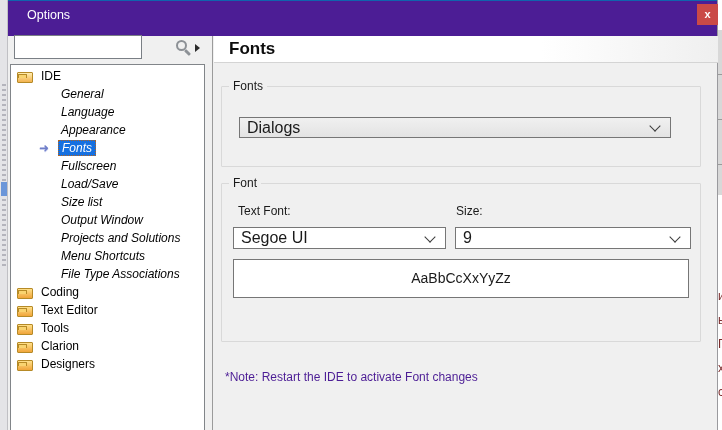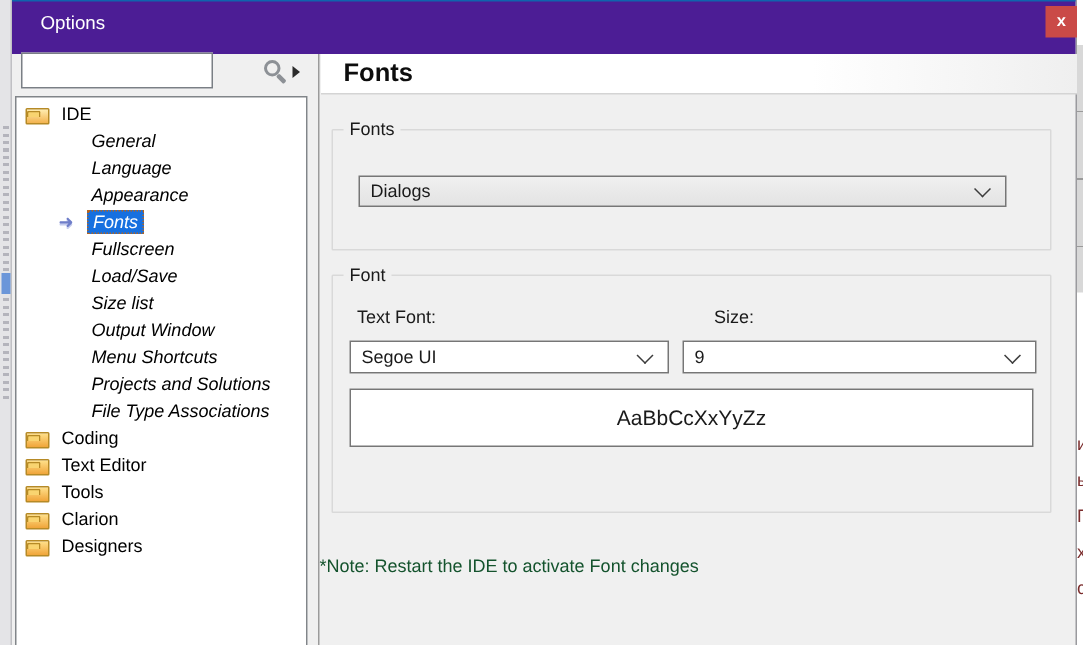--- a/index.html
+++ b/index.html
@@ -120,44 +120,44 @@
   }
   .groupbox .legend {
     position: absolute; top: -8px; left: 7px; background: #f0f0f0;
     padding: 0 4px; font-size: 12px; color: #1a1a1a;
   }
   #group-fonts { left: 8px; top: 50px; width: 480px; height: 81px; }
   #group-font  { left: 8px; top: 147px; width: 480px; height: 159px; }
 
   .combo {
     position: absolute; height: 21px; border: 1px solid #767676;
-    font-size: 12px; line-height: 19px; padding-left: 7px; color: #1a1a1a;
+    font-size: 16px; line-height: 19px; padding-left: 7px; color: #1a1a1a;
     cursor: pointer; white-space: nowrap;
   }
   .combo .chev {
     position: absolute; right: 11px; top: 4px; width: 8px; height: 8px;
     border-right: 1px solid #3c3c3c; border-bottom: 1px solid #3c3c3c;
     transform: rotate(45deg);
   }
   .combo.gray { background: linear-gradient(180deg, #f0f0f0, #e3e3e3); }
   .combo.white { background: #ffffff; height: 22px; line-height: 20px; }
   .combo.white .chev { top: 5px; }
 
   #combo-dialogs { left: 17px; top: 30px; width: 432px; }
   .field-label { position: absolute; font-size: 12px; color: #1a1a1a; }
   #label-textfont { left: 16px; top: 20px; }
-  #label-size { left: 234px; top: 20px; margin-left: 20px; }
+  #label-size { left: 234px; top: 20px; }
   #combo-textfont { left: 11px; top: 43px; width: 213px; }
   #combo-size { left: 233px; top: 43px; width: 236px; }
   .preview-box {
     position: absolute; left: 11px; top: 75px; width: 456px; height: 39px;
     background: #ffffff; border: 1px solid #767676;
     text-align: center; line-height: 37px; font-size: 14px; color: #1a1a1a;
   }
-  .note { position: absolute; left: 0; top: 334px; font-size: 12px; color: #14532d; }
+  .note { position: absolute; left: 12px; top: 334px; font-size: 12px; color: #4c1d95; }
 </style>
 </head>
 <body>
 
 <div id="stage">
 
   <div class="bg-left">
     <div class="marks"></div>
     <div class="blue-blip"></div>
   </div>
@@ -235,26 +235,26 @@
           <span class="tree-label">Size list</span>
         </div>
 
         <div class="tree-row indent-1">
           <span class="tree-icon icon-none"></span>
           <span class="tree-label">Output Window</span>
         </div>
 
         <div class="tree-row indent-1">
           <span class="tree-icon icon-none"></span>
+          <span class="tree-label">Projects and Solutions</span>
+        </div>
+
+        <div class="tree-row indent-1">
+          <span class="tree-icon icon-none"></span>
           <span class="tree-label">Menu Shortcuts</span>
-        </div>
-
-        <div class="tree-row indent-1">
-          <span class="tree-icon icon-none"></span>
-          <span class="tree-label">Projects and Solutions</span>
         </div>
 
         <div class="tree-row indent-1">
           <span class="tree-icon icon-none"></span>
           <span class="tree-label">File Type Associations</span>
         </div>
 
         <div class="tree-row indent-0">
           <span class="tree-icon icon-folder"></span>
           <span class="tree-label">Coding</span>

